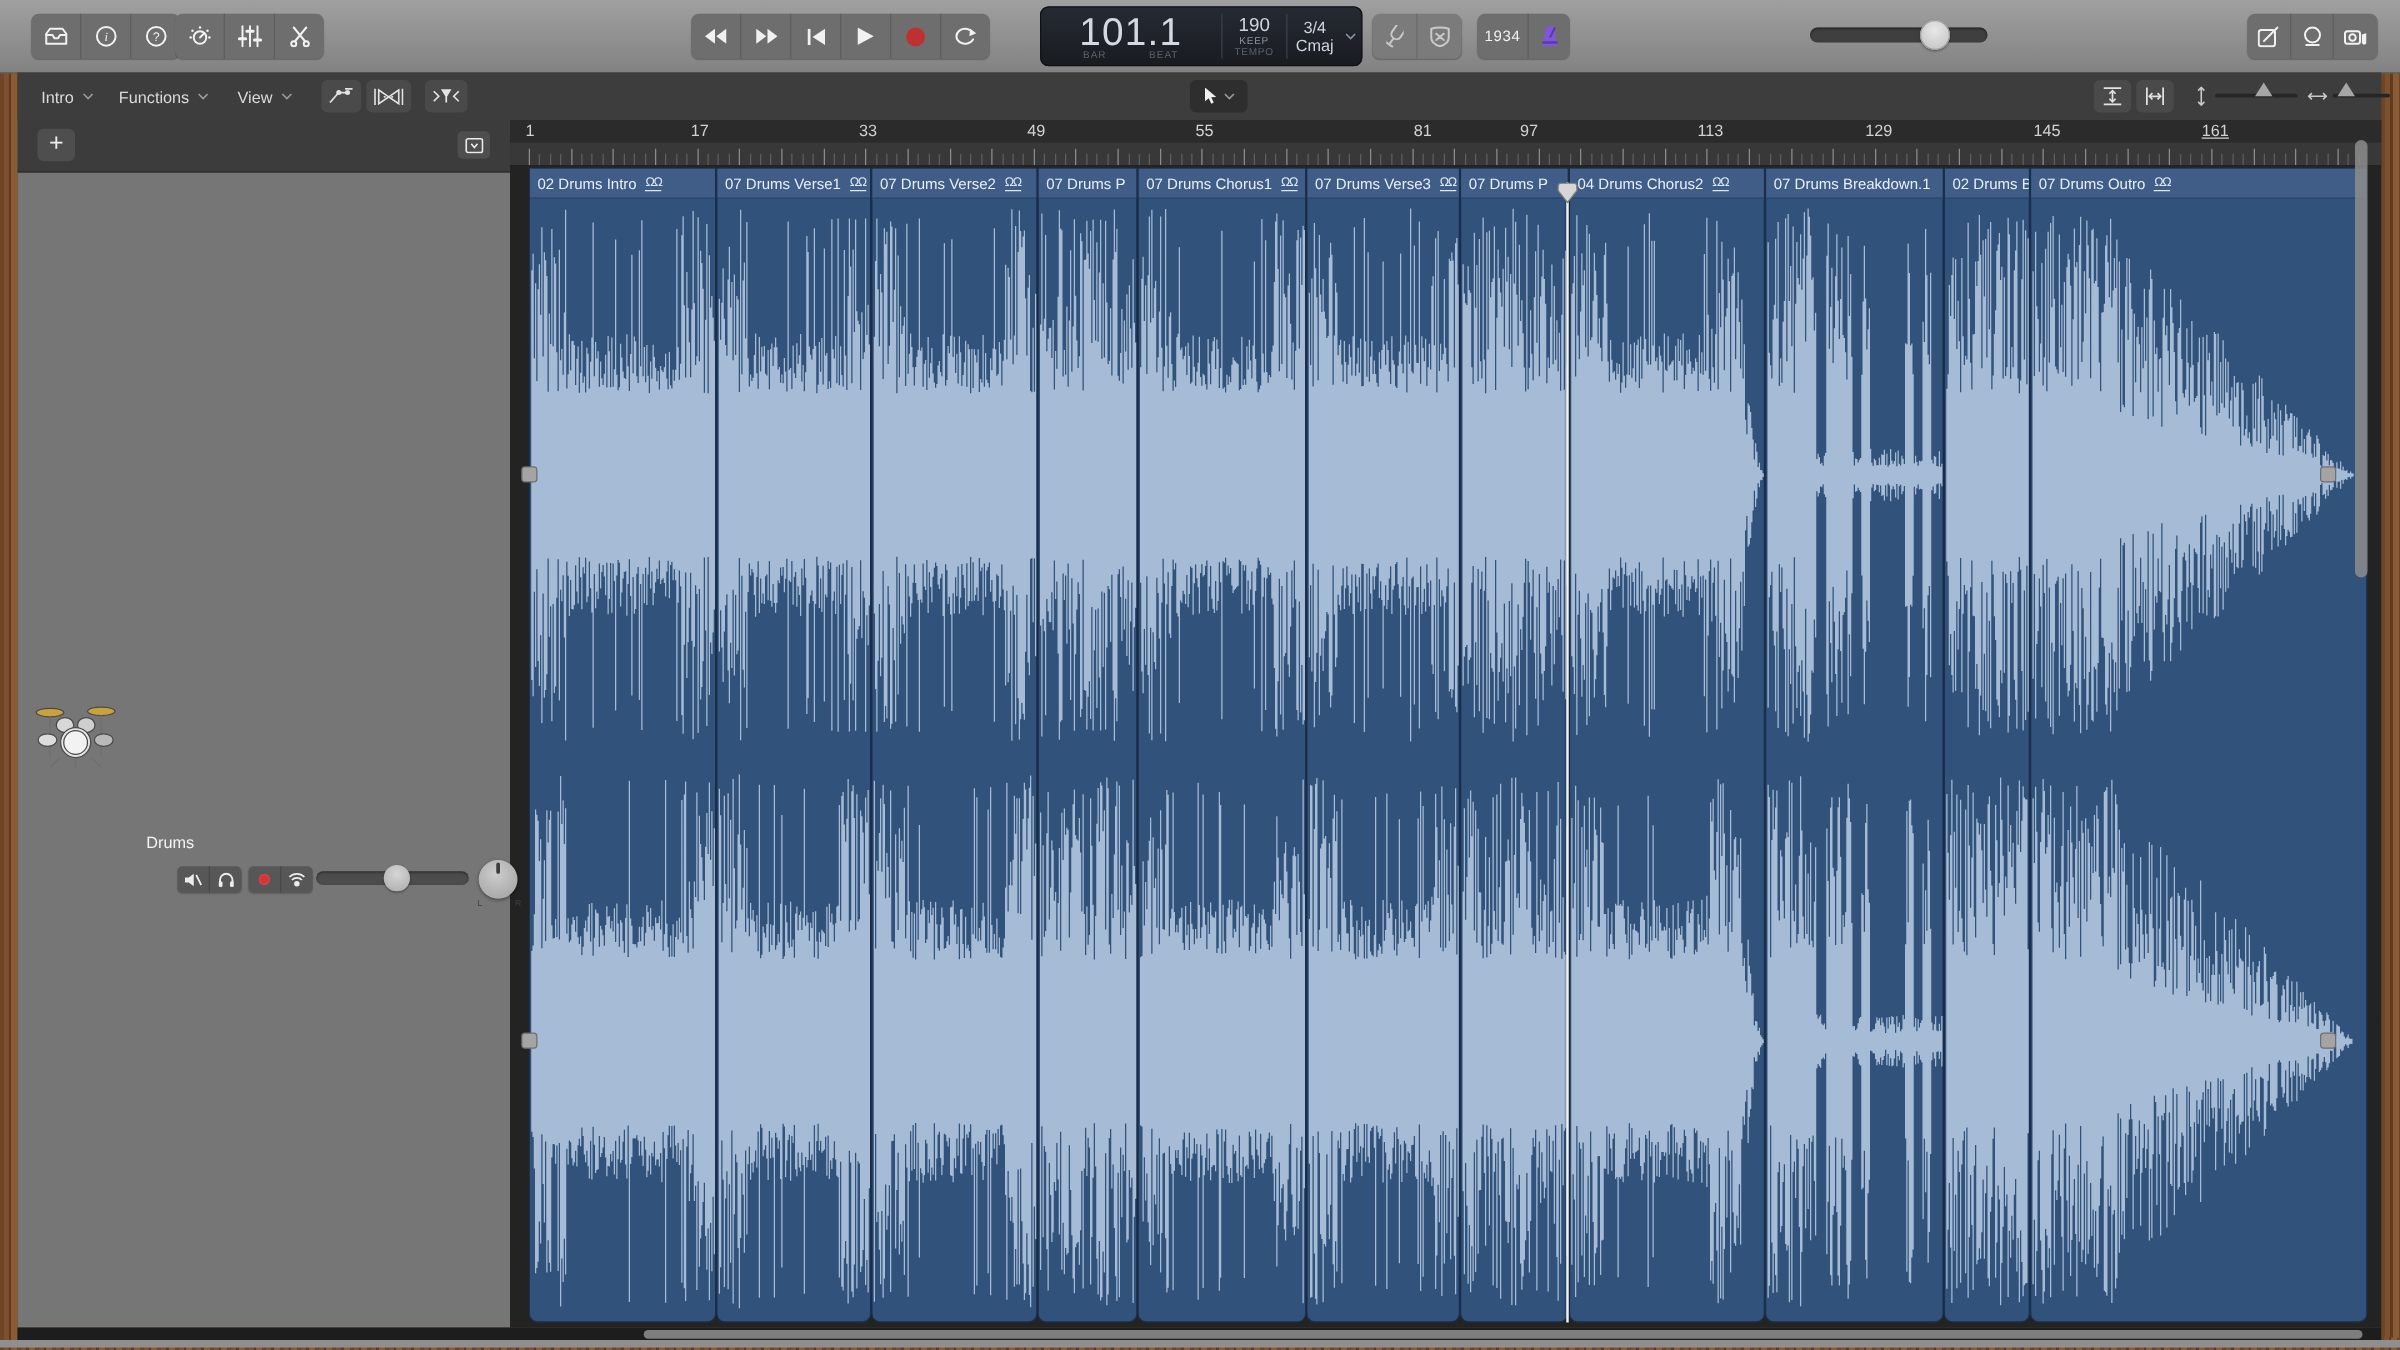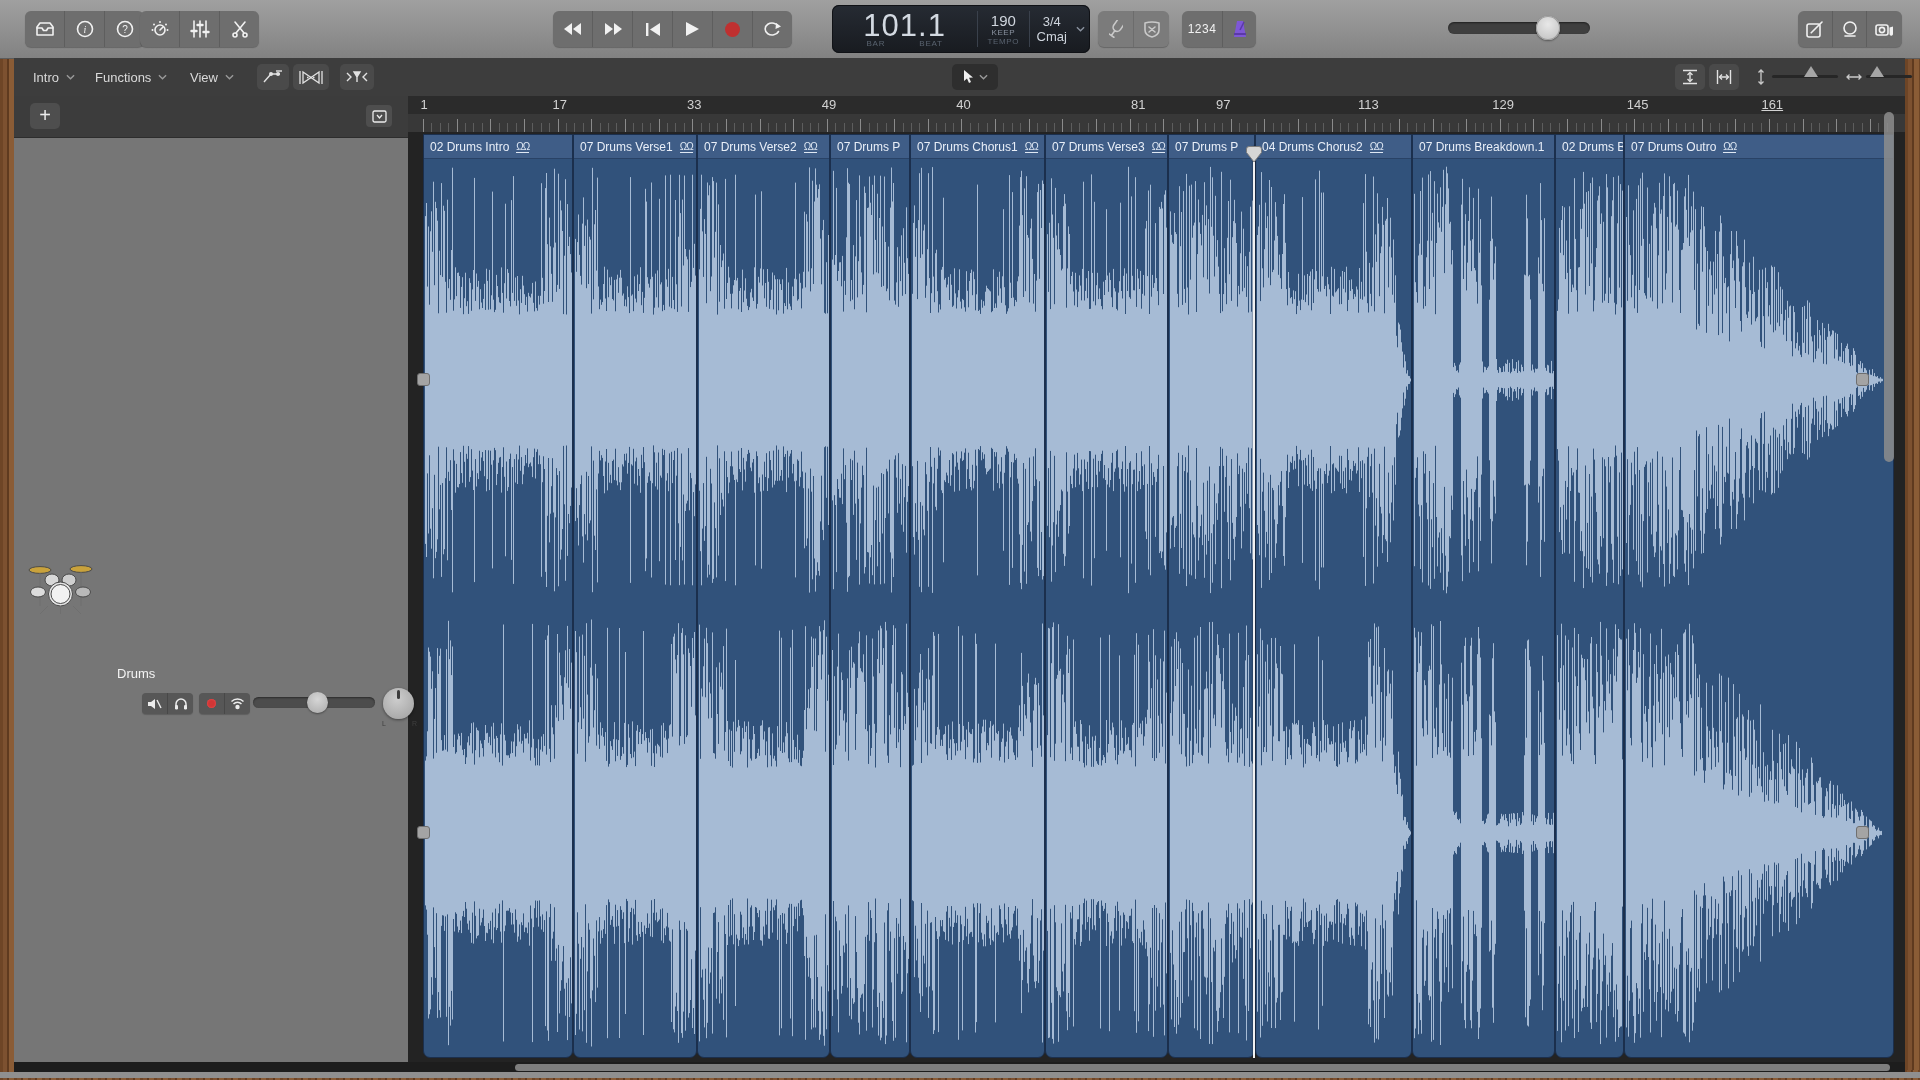--- a/index.html
+++ b/index.html
@@ -244,21 +244,21 @@
       <div class="seg-btn" style="width:35px;">
         <svg width="18" height="18" viewBox="0 0 18 18">
           <path class="icon-stroke" d="M2 3 Q9 1 16 3 V10 Q16 15 9 17 Q2 15 2 10 Z"></path>
           <path class="icon-stroke" d="M6 7 L12 12 M12 7 L6 12"></path>
         </svg>
       </div>
     </div>
 
     <div class="seg-group" style="left:1182px;">
       <div class="seg-btn" style="width:40px;">
-        <span style="font-size:12px;color:#f2f2f2;letter-spacing:.5px;">1234</span>
+        <span style="font-size:12px;color:#f2f2f2;letter-spacing:.5px;">1934</span>
       </div>
       <div class="seg-btn" style="width:33px;">
         <svg width="16" height="18" viewBox="0 0 16 18">
           <path d="M5 1 H11 L14 17 H2 Z" fill="#7e57d6"></path>
           <path d="M8 10 L12 2" stroke="#5b3aa8" stroke-width="1.6"></path>
           <rect x="2" y="13" width="12" height="2" fill="#5b3aa8"></rect>
         </svg>
       </div>
     </div>
 
@@ -373,21 +373,21 @@
       <div class="tri-thumb" style="left:4px;"></div>
     </div>
   </div>
 
   <div class="editor-bg"></div>
   <div class="ruler-nums">
       <div class="bar-num" style="left: 15px;">1</div>
       <div class="bar-num" style="left: 149.6px;">17</div>
       <div class="bar-num" style="left: 284.2px;">33</div>
       <div class="bar-num" style="left: 418.8px;">49</div>
-      <div class="bar-num" style="left: 553.4px;">40</div>
+      <div class="bar-num" style="left: 553.4px;">55</div>
       <div class="bar-num" style="left: 728px;">81</div>
       <div class="bar-num" style="left: 813px;">97</div>
       <div class="bar-num" style="left: 957.2px;">113</div>
       <div class="bar-num" style="left: 1091.8px;">129</div>
       <div class="bar-num" style="left: 1226.4px;">145</div>
       <div class="bar-num" style="left: 1361px; text-decoration: underline;">161</div>
     </div>
   <div class="ruler-ticks">
       <div class="tick tick4" style="left: 15px;"></div>
       <div class="tick" style="left: 23.4125px;"></div>

